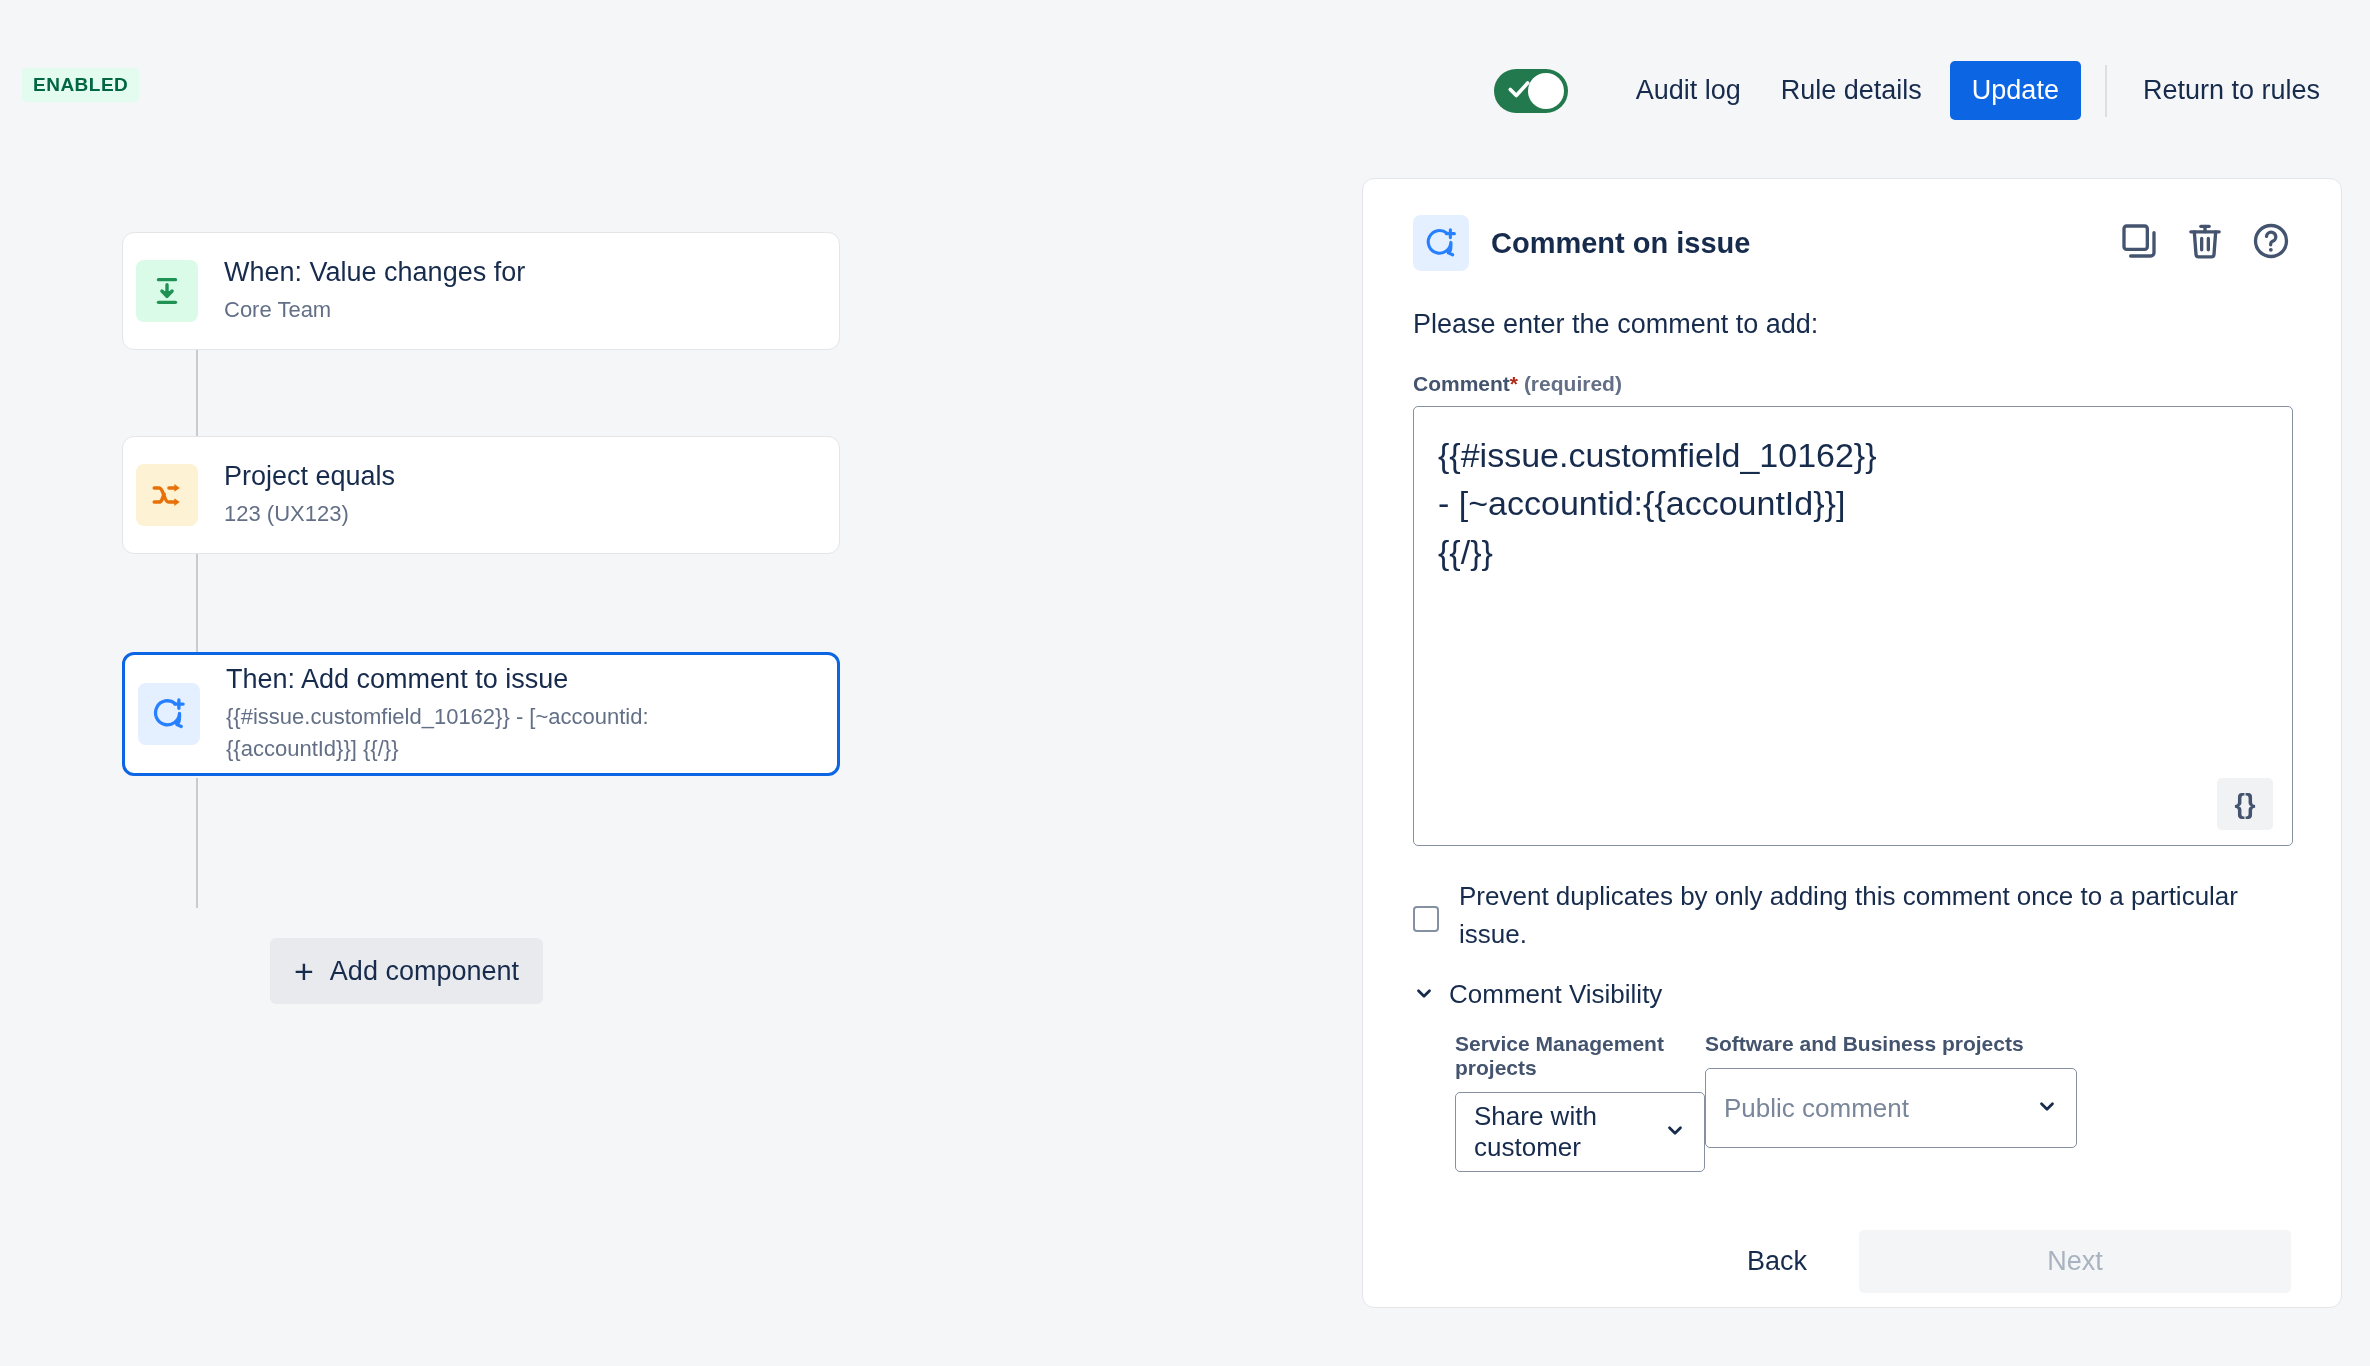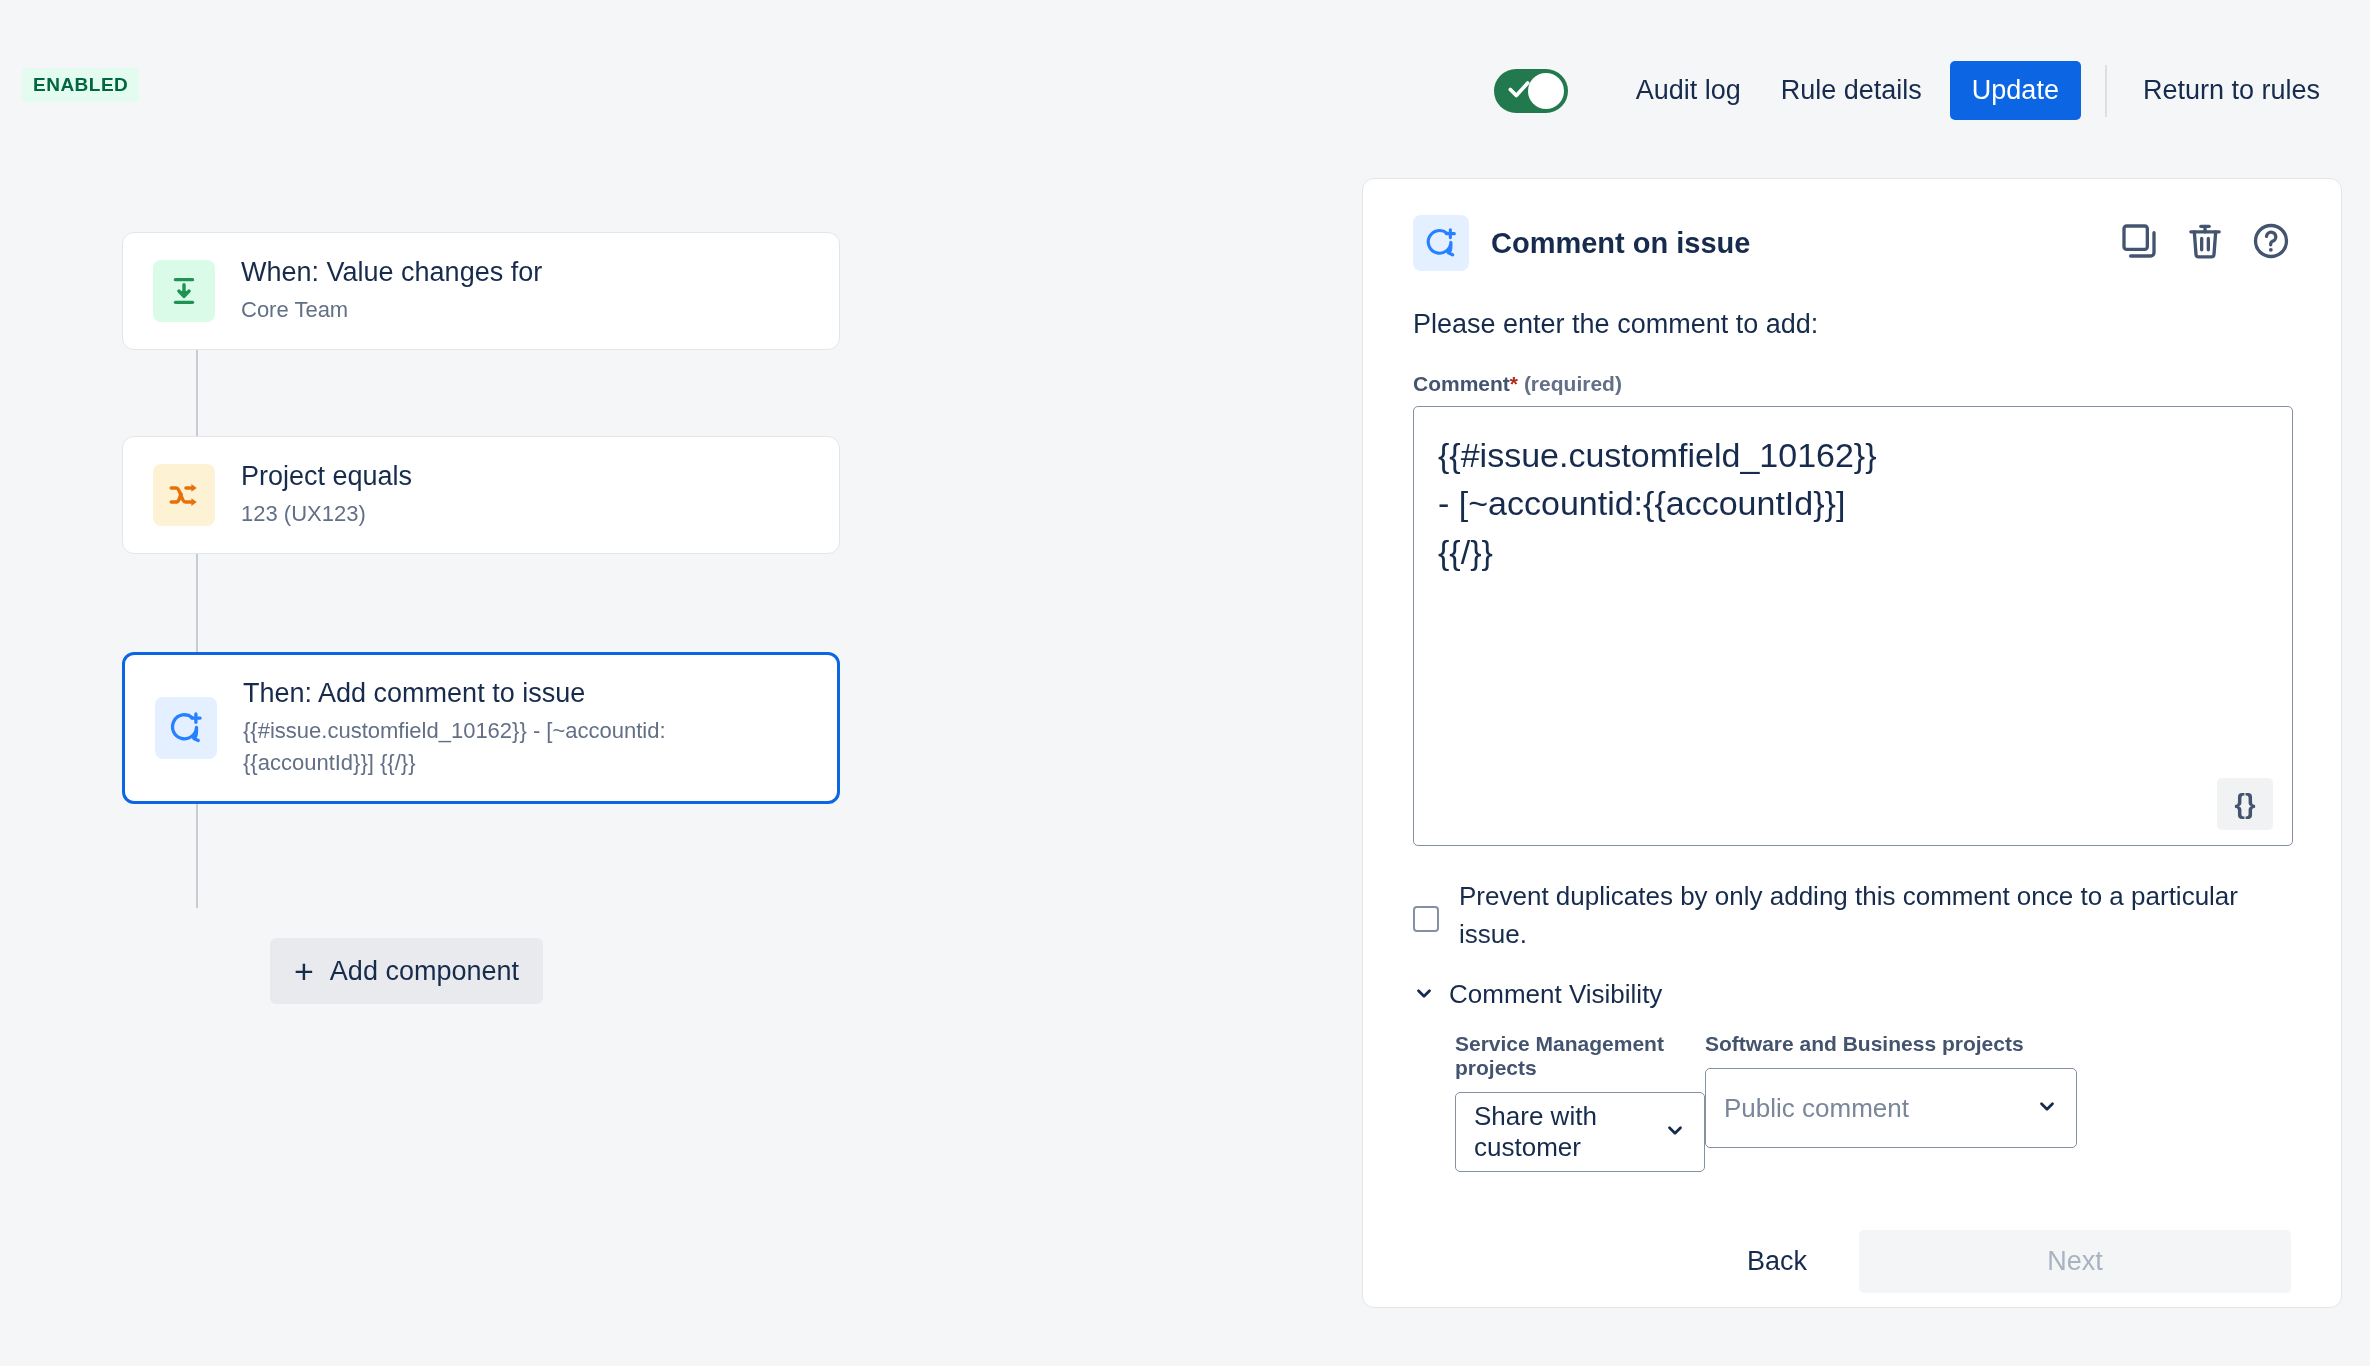--- a/index.html
+++ b/index.html
@@ -52,21 +52,21 @@
 
   
   .chain { position: absolute; left: 122px; top: 232px; width: 720px; }
   .chain-connector {
     position: absolute; left: 74px; width: 2px; background: #c7cbd2;
   }
   .card {
     position: relative; width: 718px;
     background: #ffffff; border: 1px solid #e3e5e8;
     border-radius: 12px; display: flex; align-items: center;
-    padding: 0 30px; cursor: pointer;
+    padding: 0 13px; cursor: pointer;
   }
   .card.selected {
     border: 3px solid #0c66e4; box-shadow: none;
   }
   .card-icon {
     width: 62px; height: 62px; border-radius: 8px;
     display: flex; align-items: center; justify-content: center;
     flex: 0 0 62px; margin-right: 26px;
   }
   .ic-green { background: #d9fbe8; }
@@ -219,21 +219,21 @@
         <polygon points="17.2,4.3 21,7 17.2,9.7" fill="#e8700a" stroke="none"></polygon>
         <polygon points="17.2,14.3 21,17 17.2,19.7" fill="#e8700a" stroke="none"></polygon>
       </svg>
     </div>
     <div class="card-text">
       <span class="card-title">Project equals</span>
       <span class="card-sub">123 (UX123)</span>
     </div>
   </div>
 
-  <div class="card selected" style="position:absolute;top:420px;height:152px;">
+  <div class="card selected" style="position:absolute;top:420px;height:124px;">
     <div class="card-icon ic-blue">
       <svg width="36" height="36" viewBox="0 0 24 24" fill="none" stroke="#2680ff" stroke-width="2.2" stroke-linecap="round" stroke-linejoin="round">
         <path d="M16.2 5.1A8 8 0 1 0 19 11.6v2.6c0 2.3-.1 3.4-1.3 4.4l-.5.4 3 1.3"></path>
         <line x1="18.6" y1="2.6" x2="18.6" y2="8.2"></line>
         <line x1="15.8" y1="5.4" x2="21.4" y2="5.4"></line>
       </svg>
     </div>
     <div class="card-text">
       <span class="card-title">Then: Add comment to issue</span>
       <span class="card-sub">{{#issue.customfield_10162}} - [~accountid:{{accountId}}] {{/}}</span>

